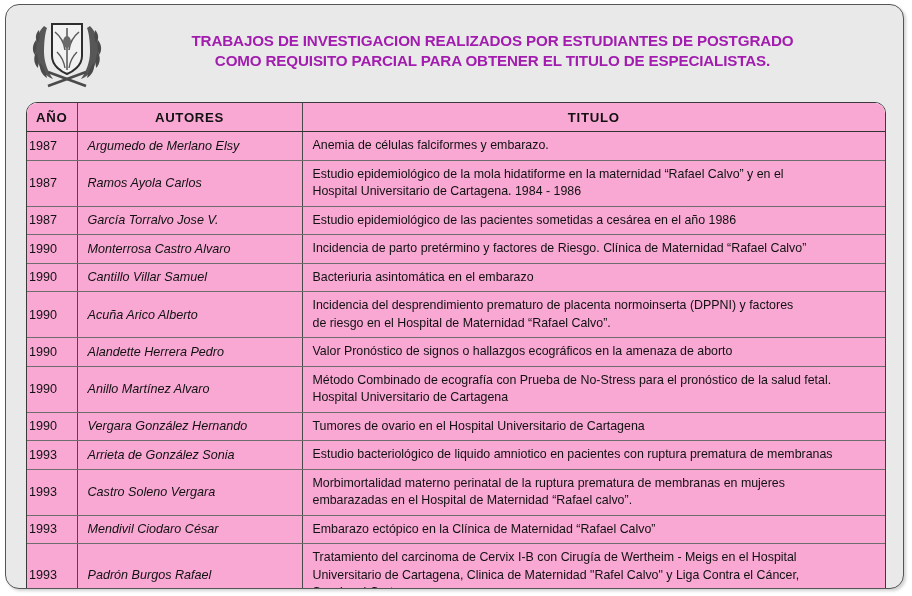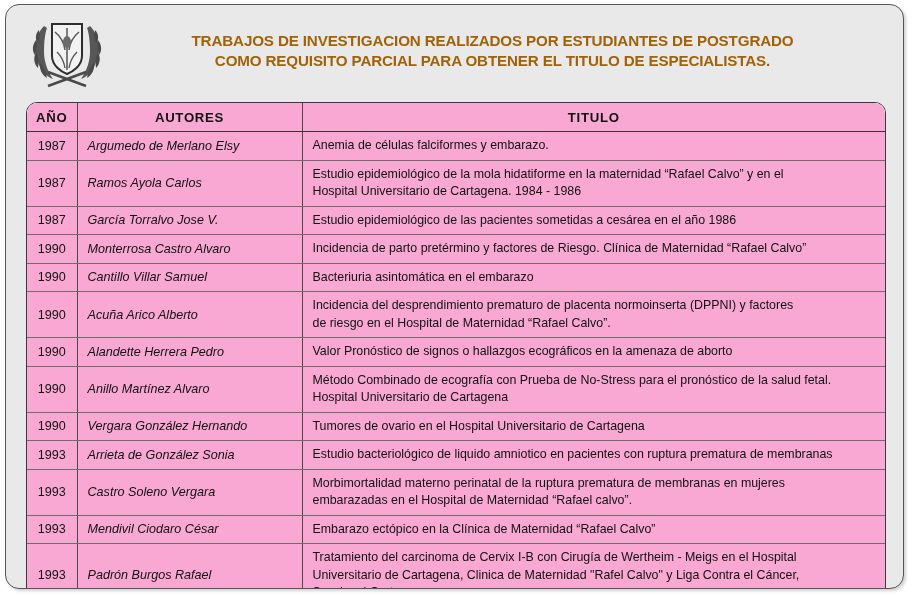--- a/index.html
+++ b/index.html
@@ -48,21 +48,21 @@
   #header-title {
     flex: 1 1 auto;
     text-align: center;
     padding-right: 34px;
     padding-left: 6px;
   }
   #header-title .line {
     font-size: 15.2px;
     font-weight: bold;
     letter-spacing: -0.15px;
-    color: #a16207;
+    color: #a21caf;
     line-height: 20.5px;
     white-space: nowrap;
     text-align: center;
   }
 
   
   #table-wrap {
     position: absolute;
     left: 20px;
     top: 97px;
@@ -105,21 +105,20 @@
     font-size: 13.2px;
     font-weight: bold;
     text-align: center;
     letter-spacing: 0.7px;
     height: 24px;
     padding: 2px 4px;
     border-bottom: 1.3px solid #333333;
   }
 
   td.year {
-    text-align: center;
     font-size: 12.6px;
     padding: 4px 2px;
   }
   td.author {
     font-size: 12.6px;
     padding: 4px 4px 4px 10px;
     font-style: italic;
   }
   td.title {
     font-size: 12.4px;

